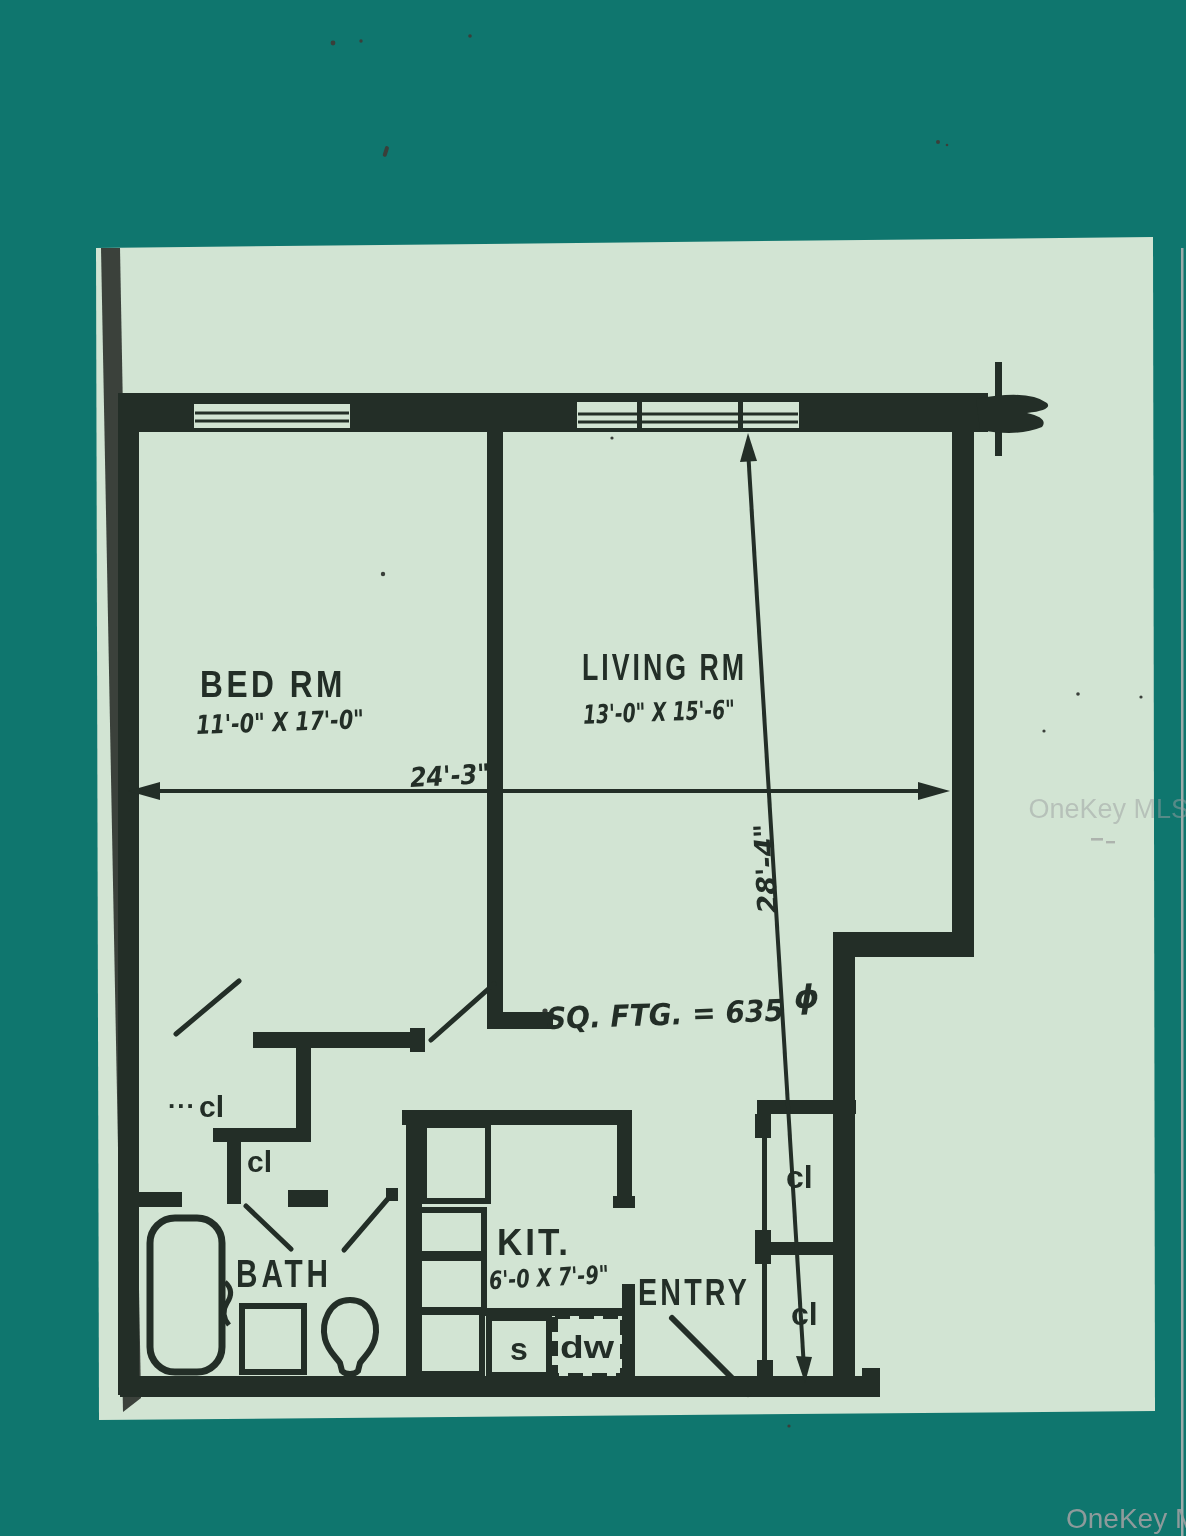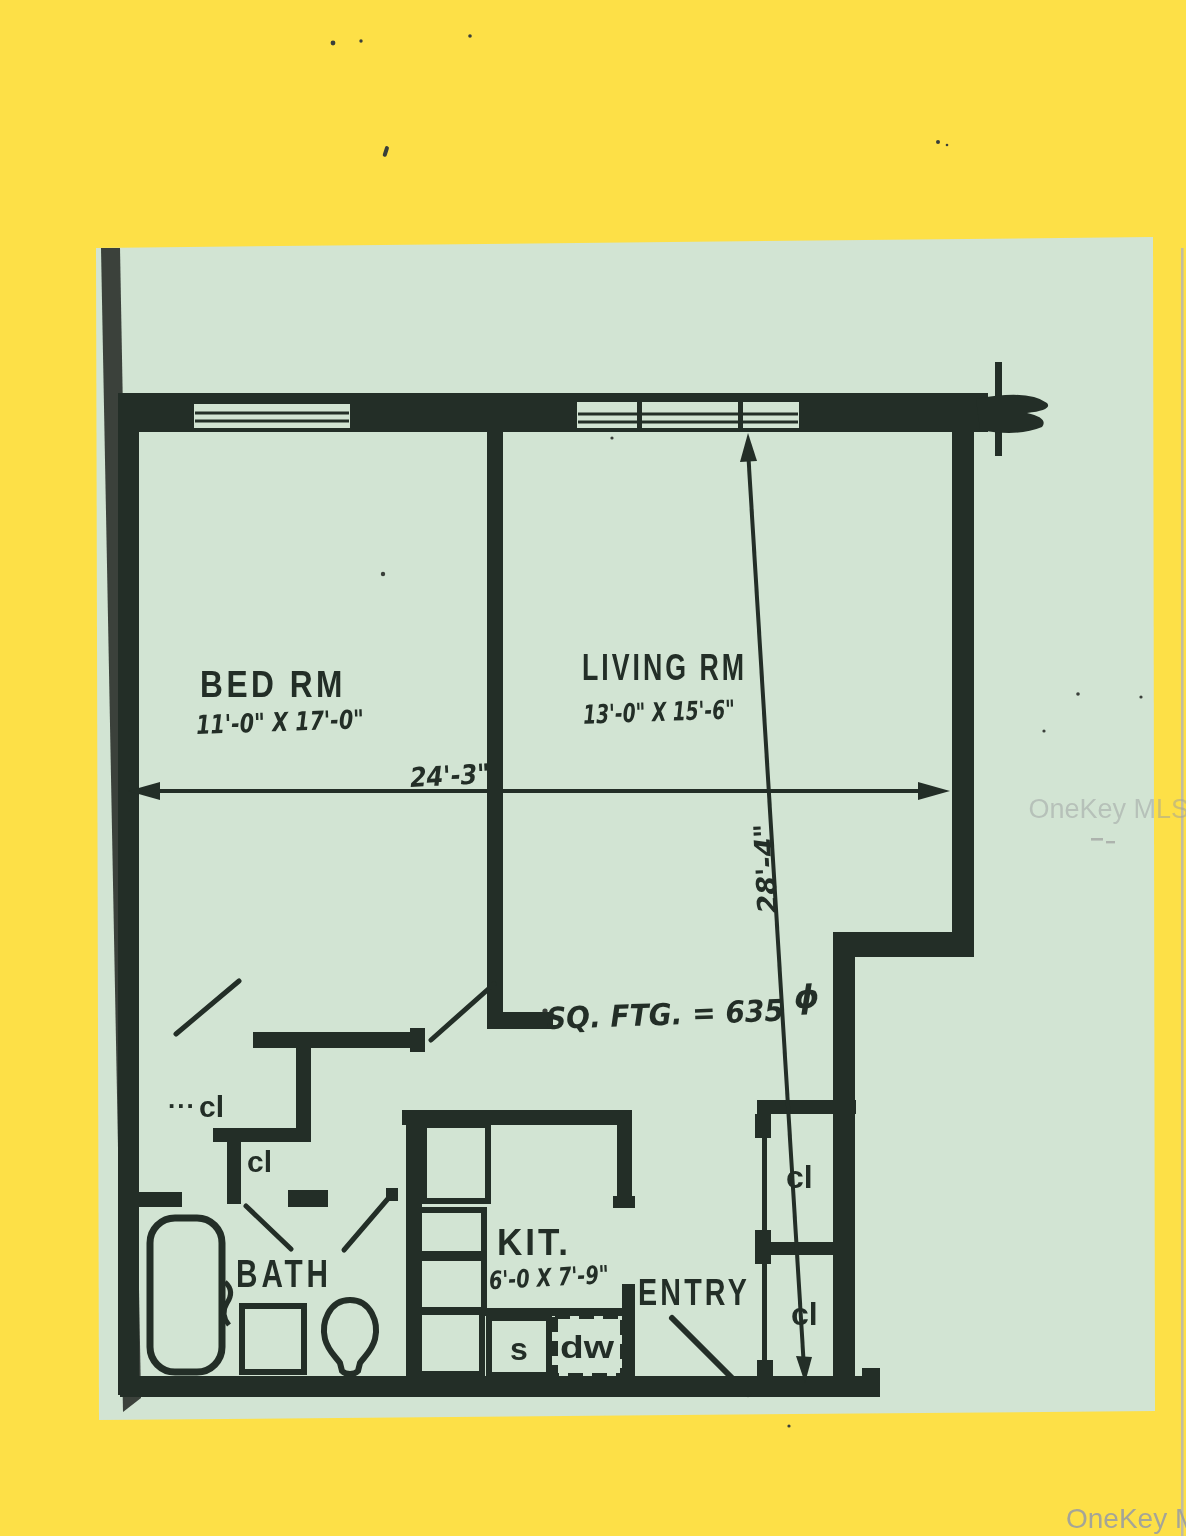--- a/index.html
+++ b/index.html
@@ -1,16 +1,16 @@
 <!DOCTYPE html>
 <html><head>
 <meta charset="utf-8">
 <style>
   html,body{margin:0;padding:0;background:#ffffff;}
-  .canvas{position:relative;width:1186px;height:1536px;background:#fde047;overflow:hidden;
+  .canvas{position:relative;width:1186px;height:1536px;background:#0f766e;overflow:hidden;
           font-family:"Liberation Sans",sans-serif;}
   svg{position:absolute;left:0;top:0;}
   .plabel{font-family:"Liberation Sans",sans-serif;font-weight:bold;fill:#232e27;}
   .hand{font-family:"DejaVu Sans",sans-serif;font-style:italic;font-weight:600;fill:#232e27;}
   .wm{font-family:"Liberation Sans",sans-serif;fill:#9c9fa0;}
 </style>
 </head>
 <body>
 
 <div class="canvas">

